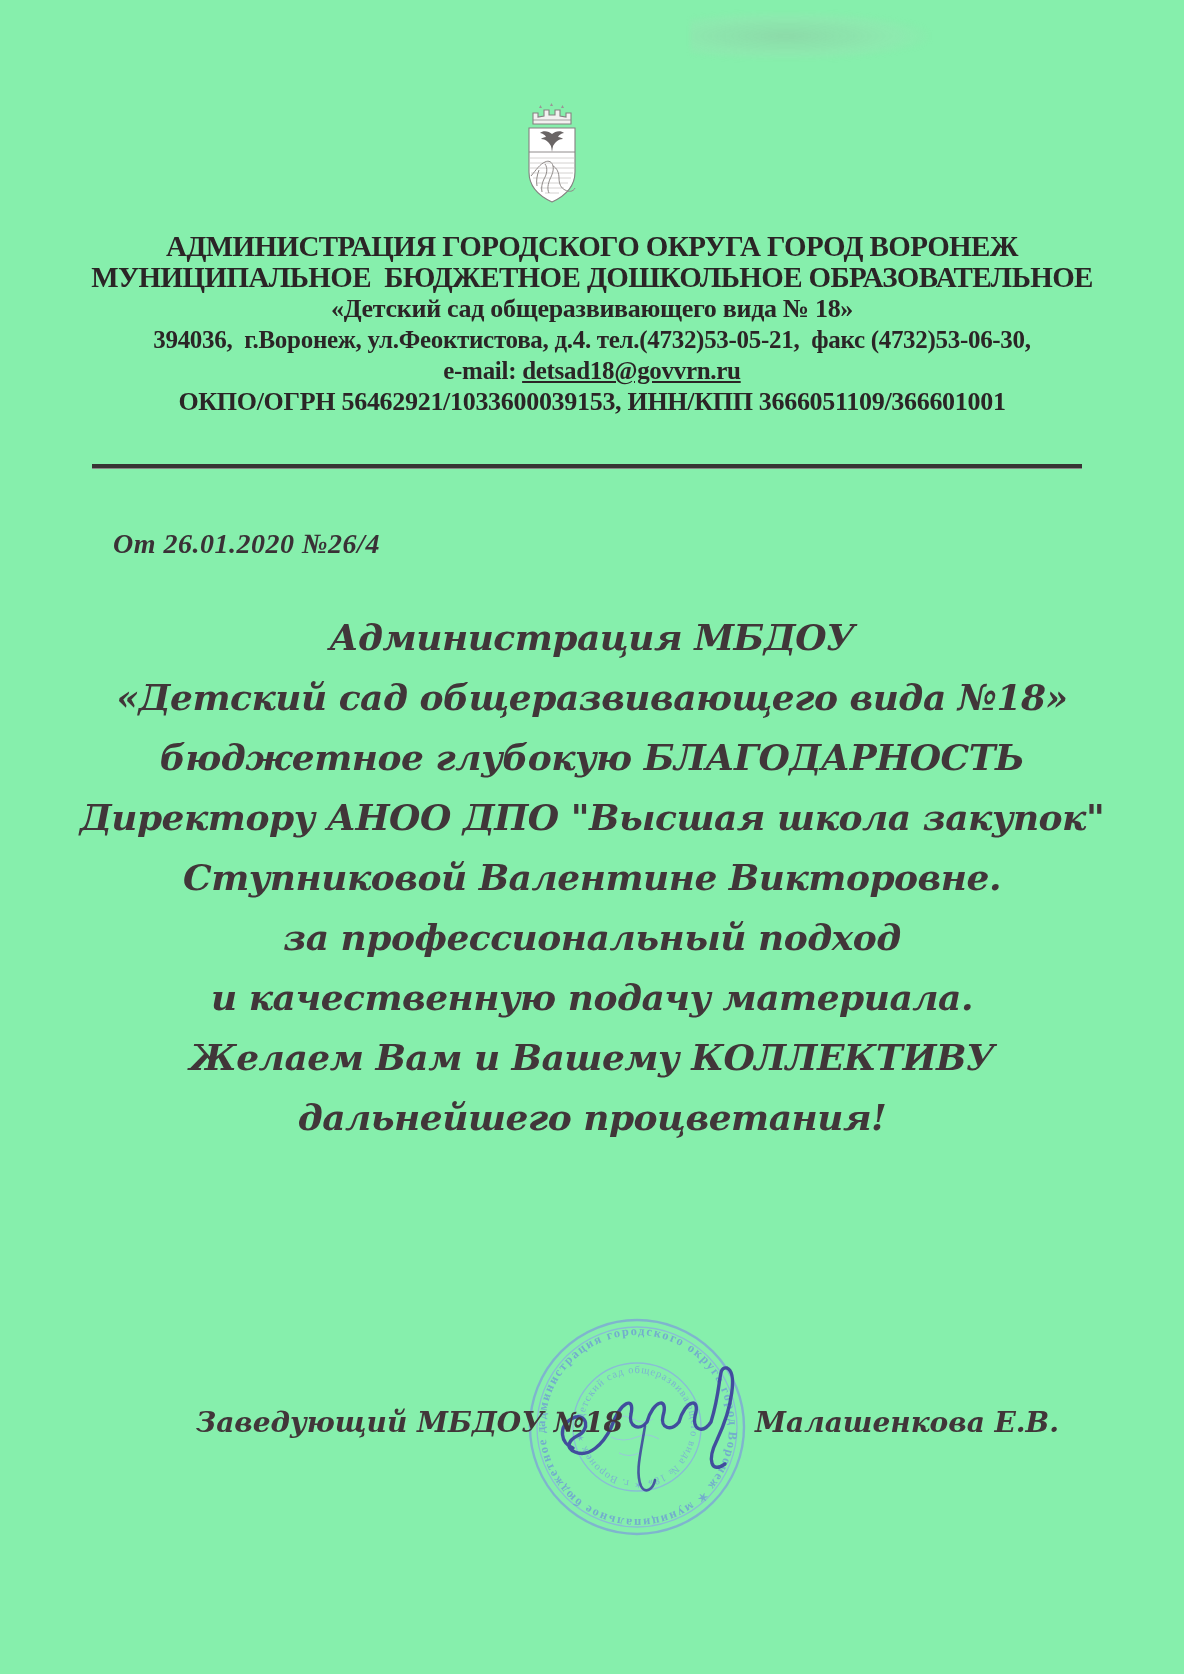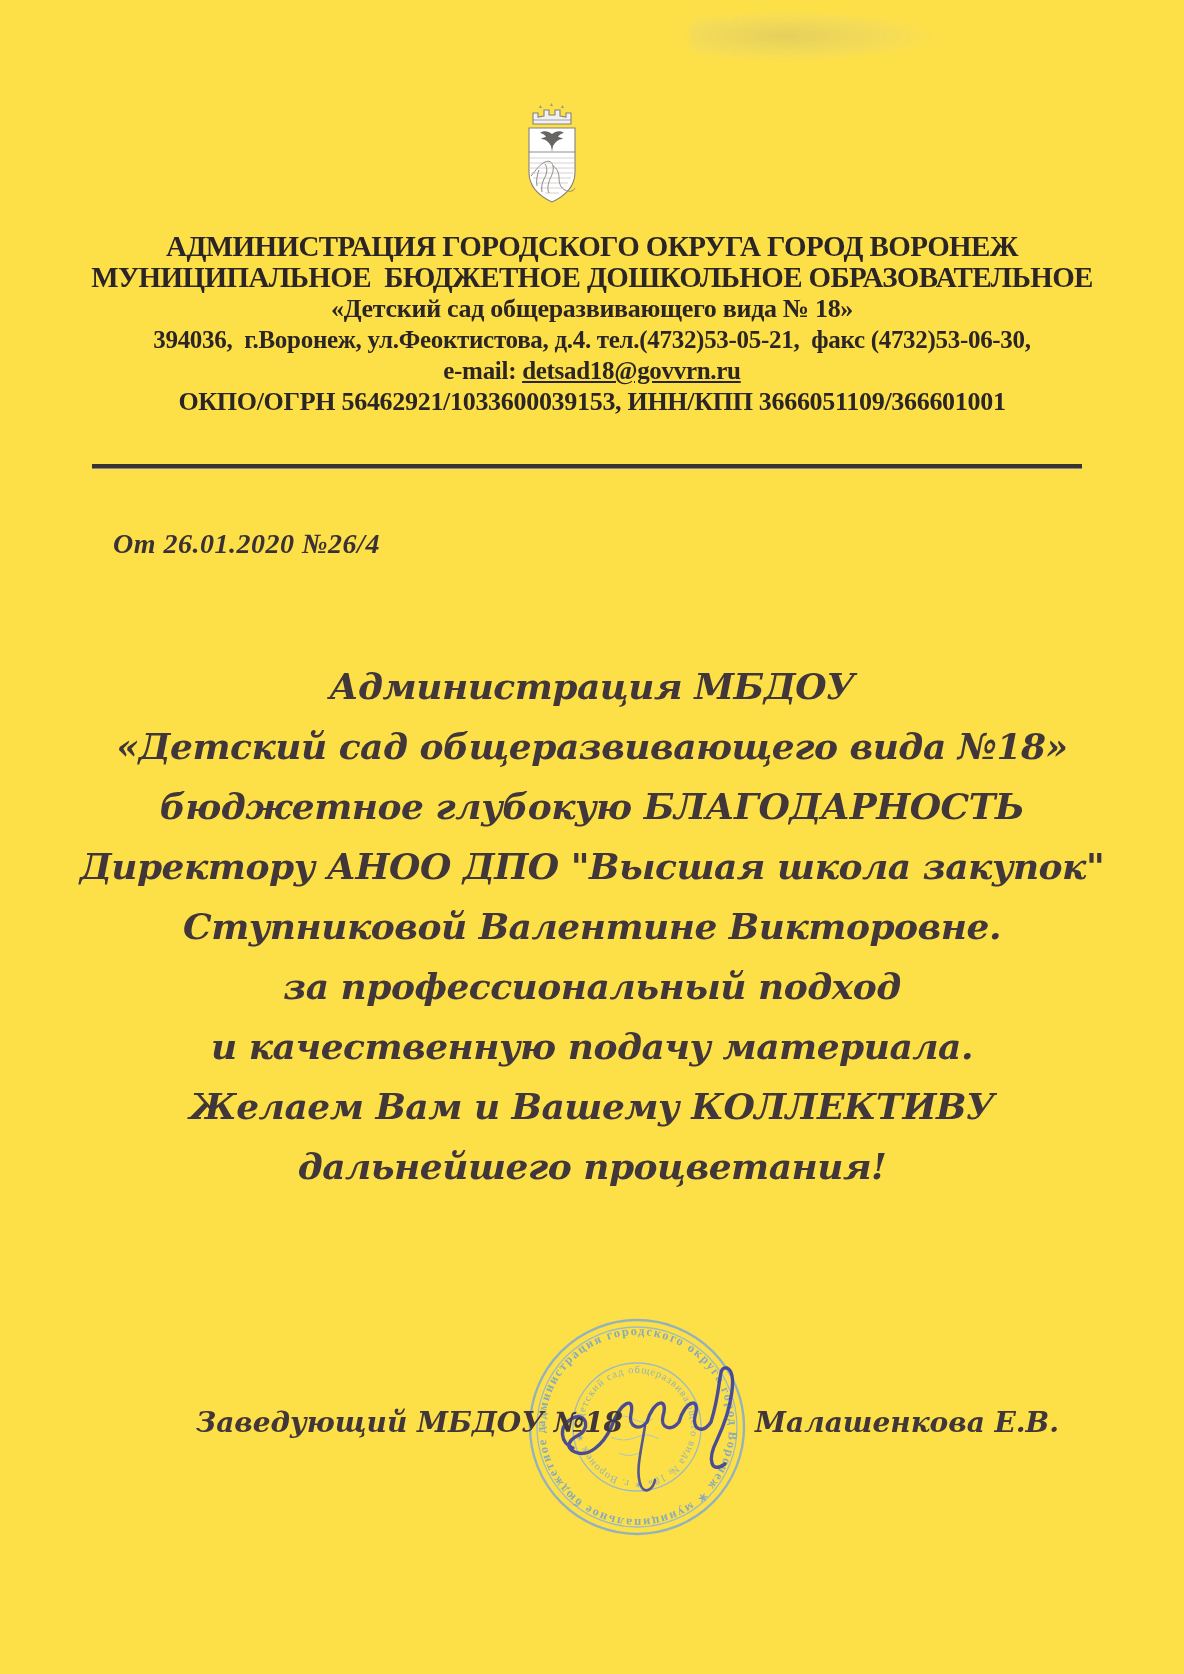--- a/index.html
+++ b/index.html
@@ -1,20 +1,20 @@
 <!DOCTYPE html>
 <html><head>
 <meta charset="utf-8">
 <style>
   html,body { margin:0; padding:0; background:#e9e9e9; }
   .page {
     position: relative;
     width: 1184px; height: 1674px;
     margin: 0 auto;
-    background: #fde047;
+    background: #86efac;
     font-family: "Liberation Serif", serif;
     color: #2b2526;
     overflow: hidden;
   }
   
   .scan-artifact {
     position:absolute; left:690px; top:12px; width:240px; height:48px;
     background: radial-gradient(ellipse at 40% 50%, rgba(160,160,160,.25), rgba(200,200,200,.12) 55%, transparent 75%);
     filter: blur(2px);
   }
@@ -36,21 +36,21 @@
   .rule {
     position:absolute; left:92px; top:464px; width:990px; height:4px;
     background:#383434; border-bottom:1px solid #8a8686;
   }
   .dateline {
     position:absolute; left:113px; top:528px;
     font-weight:bold; font-style:italic; font-size:28px;
     color:#3a3136; letter-spacing:0.5px;
   }
   .letter-body {
-    position:absolute; top:656px; left:0; width:100%;
+    position:absolute; top:607px; left:0; width:100%;
     text-align:center;
   }
   .bline {
     font-family:"DejaVu Serif", serif;
     font-style:italic; font-weight:600;
     font-size:36px; line-height:60px;
     color:#413639; white-space:pre;
     letter-spacing:-0.5px;
   }
   .stamp { position:absolute; left:521px; top:1311px; width:232px; height:232px; opacity:.82; filter:blur(.3px); }

